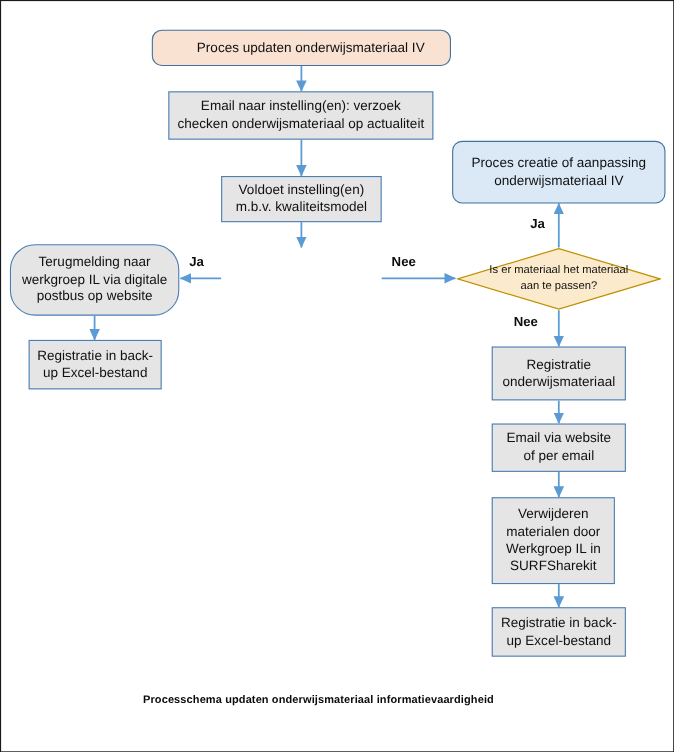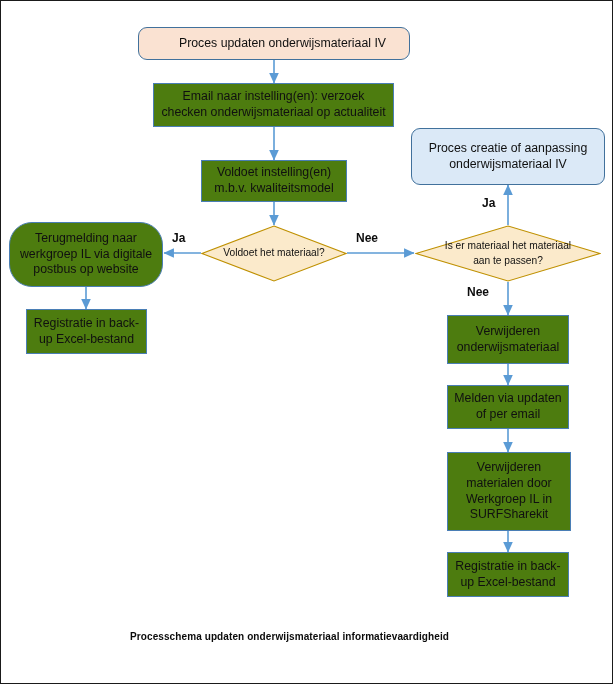--- a/index.html
+++ b/index.html
@@ -39,21 +39,21 @@
     box-sizing: border-box;
     display: flex;
     align-items: center;
     justify-content: center;
     text-align: center;
     color: #101010;
     line-height: 1.28;
     padding: 2px 6px;
   }
   .box {
-    background: #4d7c0f;
+    background: #e5e5e5;
     border: 1.4px solid #4a7eb5;
     font-size: 12.3px;
   }
   .terminator {
     background: #fae2d2;
     border: 1.4px solid #41719c;
     border-radius: 9px;
     font-size: 12.3px;
   }
   .terminator.blue {
@@ -142,26 +142,20 @@
     </div>
 
     <div class="node box" style="left:152px; top:82px; width:241px; height:44px;">
       <span>Email naar instelling(en): verzoek checken onderwijsmateriaal op actualiteit</span>
     </div>
 
     <div class="node box" style="left:200px; top:159px; width:146px; height:42px;">
       <span>Voldoet instelling(en) m.b.v. kwaliteitsmodel</span>
     </div>
 
-    <div class="diamond-wrap" style="left:200px; top:224px; width:146px; height:57px;">
-      <svg width="146" height="57" viewBox="0 0 146 57">
-        <polygon points="73,1 145,28.5 73,56 1,28.5" fill="#fbeacb" stroke="#bf9000" stroke-width="1.1"></polygon>
-      </svg>
-      <div class="diamond-label">Voldoet het materiaal?</div>
-    </div>
 
     <div class="edge-label" style="left:171px; top:230px;">Ja</div>
 
     <div class="edge-label" style="left:355px; top:230px;">Nee</div>
 
     <div class="node box" style="left:8px; top:221px; width:154px; height:65px;border-radius:23px;">
       <span>Terugmelding naar werkgroep IL via digitale postbus op website</span>
     </div>
 
     <div class="node box" style="left:25px; top:308px; width:121px; height:45px;">
@@ -177,28 +171,28 @@
     <div class="diamond-wrap" style="left:414px; top:224px; width:186px; height:57px;">
       <svg width="186" height="57" viewBox="0 0 186 57">
         <polygon points="93,1 185,28.5 93,56 1,28.5" fill="#fbeacb" stroke="#bf9000" stroke-width="1.1"></polygon>
       </svg>
       <div class="diamond-label">Is er materiaal het materiaal aan te passen?</div>
     </div>
 
     <div class="edge-label" style="left:466px; top:284px;">Nee</div>
 
     <div class="node box" style="left:446px; top:314px; width:122px; height:49px;">
-      <span>Verwijderen onderwijsmateriaal</span>
+      <span>Registratie onderwijsmateriaal</span>
     </div>
 
     <div class="node box" style="left:446px; top:384px; width:122px; height:44px;">
-      <span>Melden via updaten of per email</span>
-    </div>
-
-    <div class="node box" style="left:446px; top:451px; width:124px; height:79px;">
+      <span>Email via website of per email</span>
+    </div>
+
+    <div class="node box" style="left:446px; top:451px; width:112px; height:79px;">
       <span>Verwijderen materialen door Werkgroep IL in SURFSharekit</span>
     </div>
 
     <div class="node box" style="left:446px; top:551px; width:122px; height:45px;">
       <span>Registratie in back-up Excel-bestand</span>
     </div>
 
     <div class="caption" style="left:129px; top:630px;">Processchema updaten onderwijsmateriaal informatievaardigheid</div>
 
   </div>

